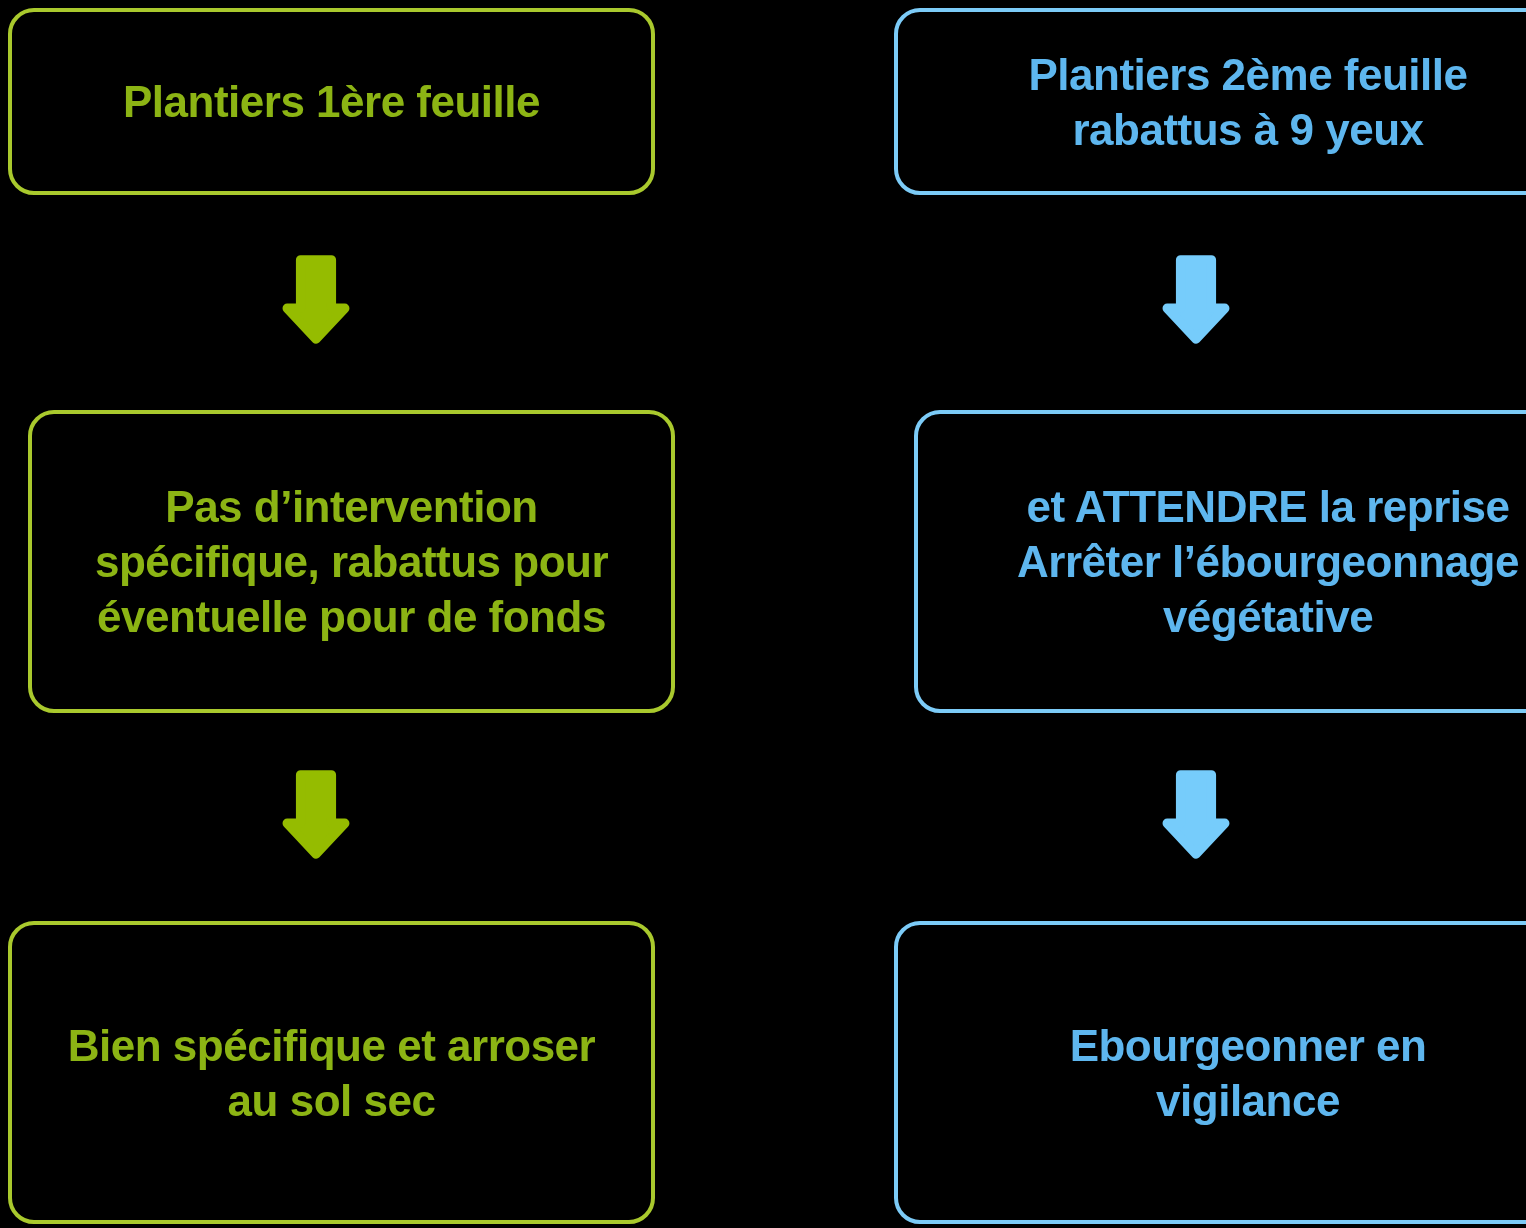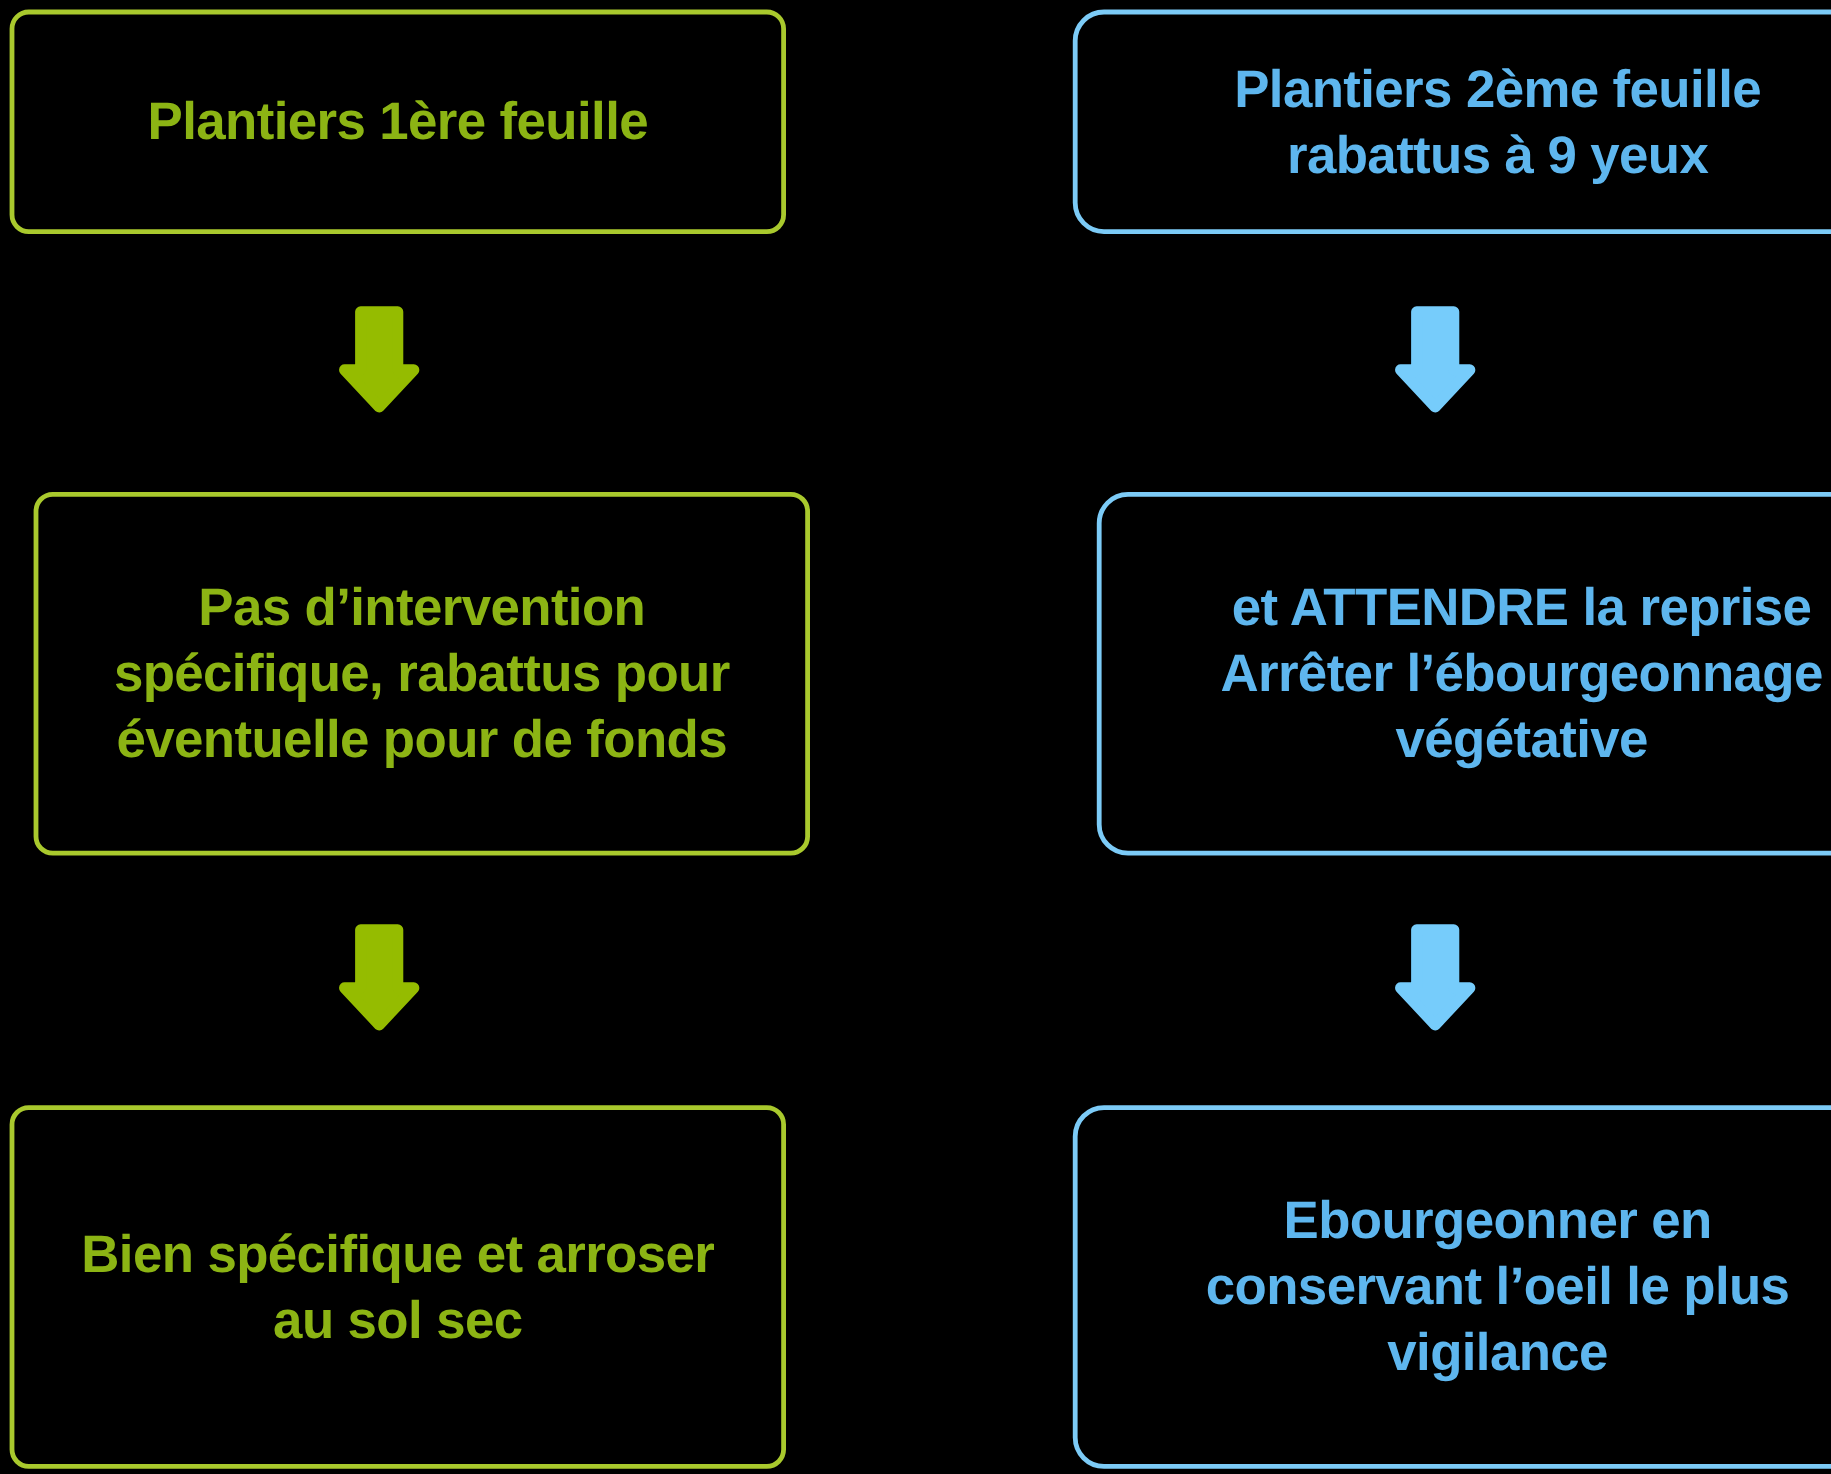--- a/index.html
+++ b/index.html
@@ -29,21 +29,21 @@
     text-align:center;
     padding:10px 28px;
   }
   .box .box-text{
     font-weight:bold;
     font-size:44px;
     line-height:1.25;
     letter-spacing:-0.5px;
   }
   .box .line{display:block;}
-  .green.box{border-color:var(--green-border);border-radius:16px;}
+  .green.box{border-color:var(--green-border);}
   .green .box-text{color:var(--green-text);}
   .blue.box{border-color:var(--blue-border);}
   .blue .box-text{color:var(--blue-text);}
 
   
   .col-left{left:8px;width:647px;}
   .col-right{left:894px;width:708px;text-decoration:underline;}
   .row-1{top:8px;height:187px;}
   .row-2{top:410px;height:303px;margin-left:20px;}
   .row-3{top:921px;height:303px;}
@@ -118,18 +118,17 @@
 
   <div class="arrow blue arrow-col-right arrow-row-2">
     <svg viewBox="0 0 68 88" aria-hidden="true">
       <path d="M19 5 H49 V52 H62 L34 82 L6 52 H19 Z" stroke-width="9" stroke-linejoin="round"></path>
     </svg>
   </div>
 
   <div class="box blue col-right row-3">
     <div class="box-text">
       <span class="line">Ebourgeonner en</span>
-      <span class="line">conservant l’oeil le plus</span>
       <span class="line">vigilance</span>
     </div>
   </div>
 
 </div>
 
 </body></html>

